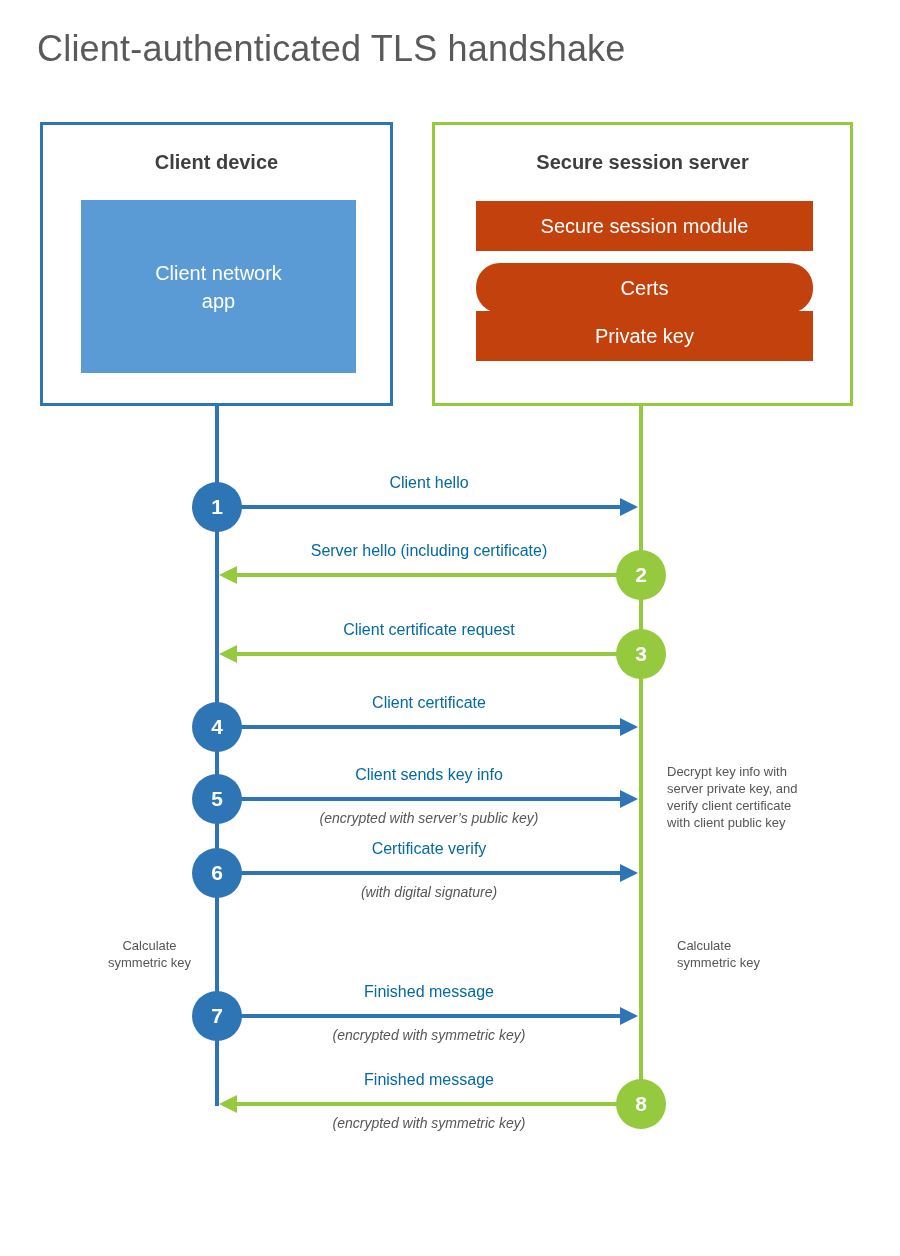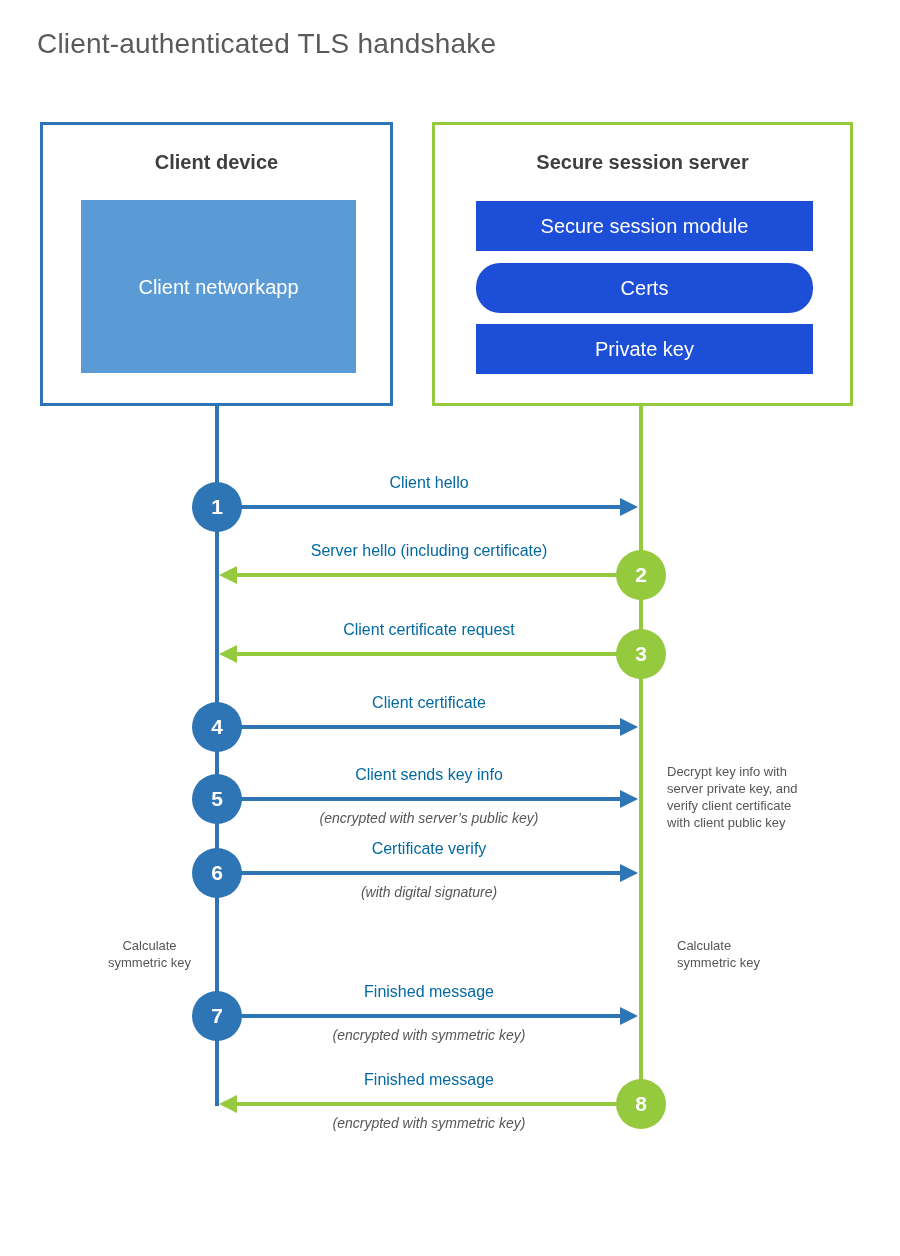--- a/index.html
+++ b/index.html
@@ -1,30 +1,30 @@
 <!DOCTYPE html>
 <html><head>
 <meta charset="utf-8">
 <style>
   html,body{margin:0;padding:0;background:#ffffff;}
   body{width:900px;height:1256px;position:relative;overflow:hidden;
        font-family:"Liberation Sans","DejaVu Sans",sans-serif;}
   .abs{position:absolute;}
   
-  .page-title{left:37px;top:28px;font-size:28px;font-weight:300;color:#5a5a5a;letter-spacing:.2px;}
+  .page-title{left:37px;top:28px;font-size:36px;font-weight:300;color:#5a5a5a;letter-spacing:.2px;}
   
   .actor-box{top:122px;height:284px;background:#fff;box-sizing:border-box;}
   .client-box{left:40px;width:353px;border:3px solid #2e75b6;}
   .server-box{left:432px;width:421px;border:3px solid #95c93e;}
   .actor-title{position:absolute;left:0;right:0;top:26px;text-align:center;
                font-size:20px;font-weight:bold;color:#3f3f3f;}
   .app-rect{position:absolute;left:38px;top:75px;width:275px;height:173px;background:#5b9bd5;
-            display:flex;flex-direction:row;justify-content:center;align-items:center;}
+            display:flex;flex-direction:column;justify-content:center;align-items:center;}
   .app-rect div{color:#fff;font-size:20px;line-height:28px;}
-  .module-bar{position:absolute;left:41px;width:337px;height:50px;background:#1d4ed8;
+  .module-bar{position:absolute;left:41px;width:337px;height:50px;background:#c2410c;
               text-align:center;line-height:50px;color:#fff;font-size:20px;}
   
   .lifeline{width:4px;top:406px;}
   .lifeline.blue{left:215px;height:700px;background:#2e75b6;}
   .lifeline.green{left:639px;height:698px;background:#95c93e;}
   
   .msg-row{left:0;top:0;width:900px;height:0;}
   .msg-line{position:absolute;height:4px;top:-2px;}
   .msg-line.blue{left:217px;width:404px;background:#2e75b6;}
   .msg-line.green{left:237px;width:404px;background:#95c93e;}
@@ -55,21 +55,21 @@
   <div class="app-rect">
     <div>Client network</div>
     <div>app</div>
   </div>
 </div>
 
 <div class="abs actor-box server-box">
   <div class="actor-title">Secure session server</div>
   <div class="module-bar" style="top:76px;">Secure session module</div>
   <div class="module-bar" style="top:138px;border-radius:24px;">Certs</div>
-  <div class="module-bar" style="top:199px;">Private key</div>
+  <div class="module-bar" style="top:186px;">Private key</div>
 </div>
 
 <div class="abs lifeline blue"></div>
 <div class="abs lifeline green"></div>
 
 <div class="abs msg-row" style="top:507px;">
   <div class="msg-label">Client hello</div>
   <div class="msg-line blue"></div>
   <div class="head right"></div>
   <div class="step-circle blue">1</div>

